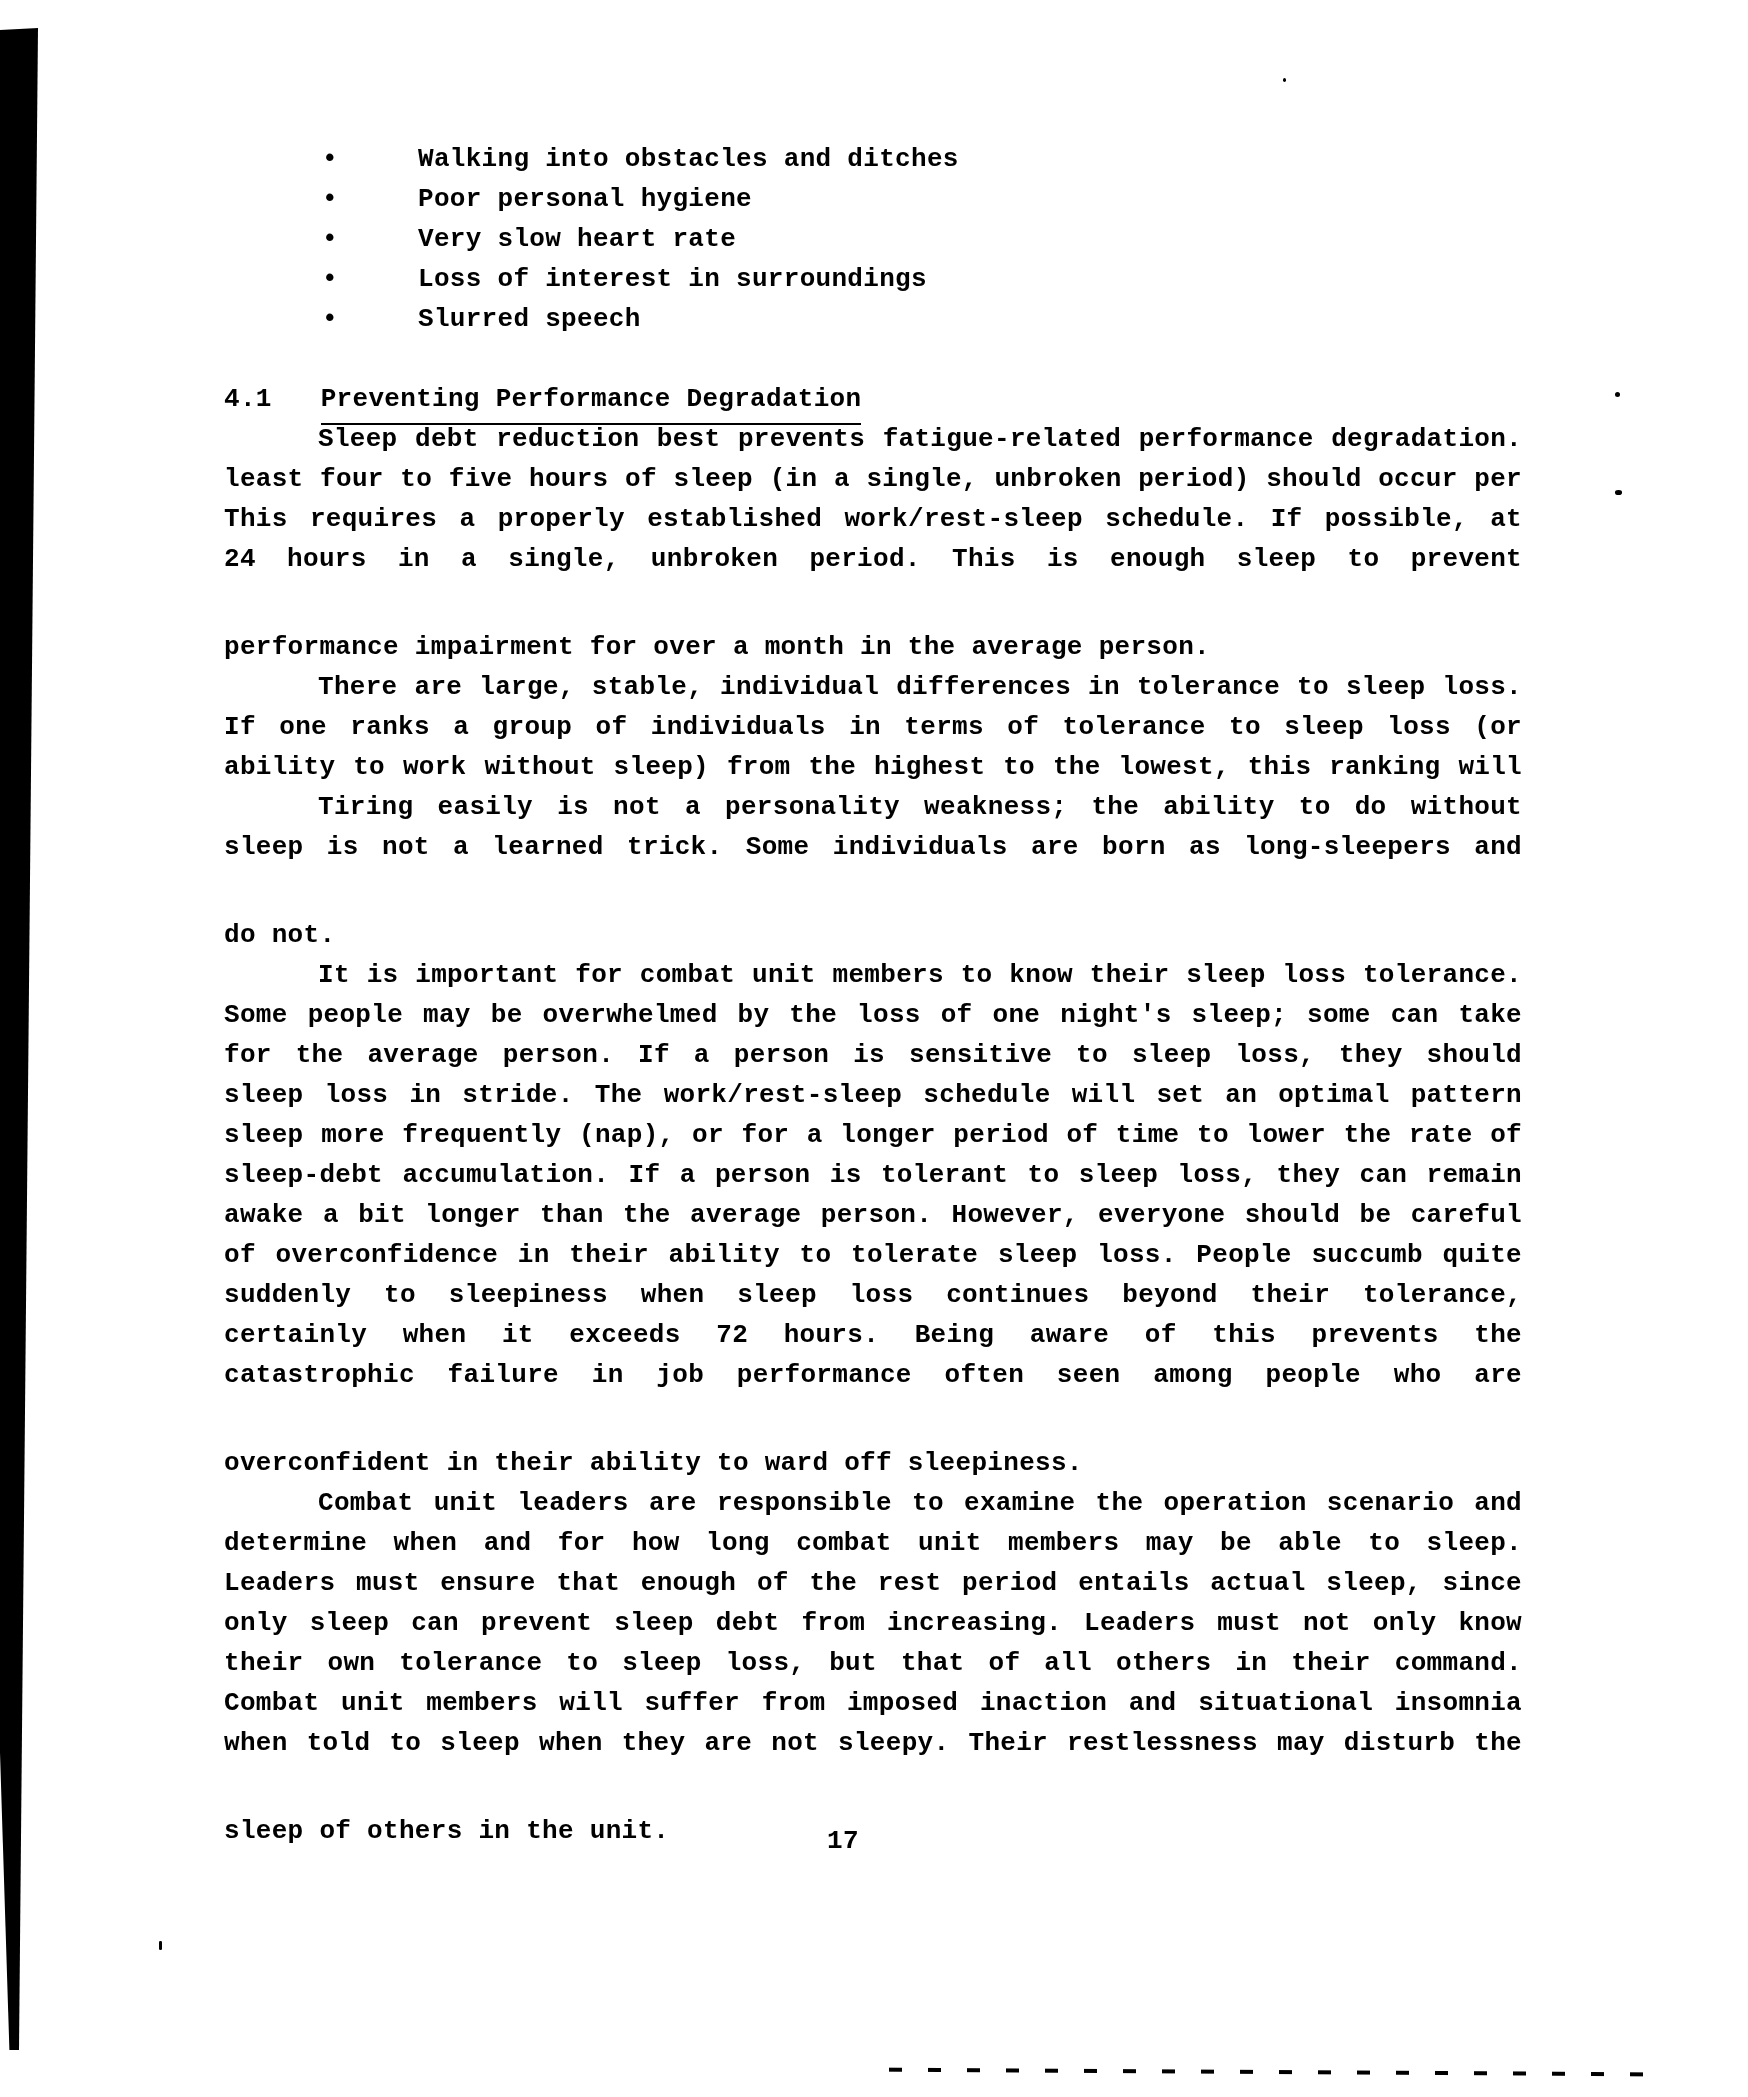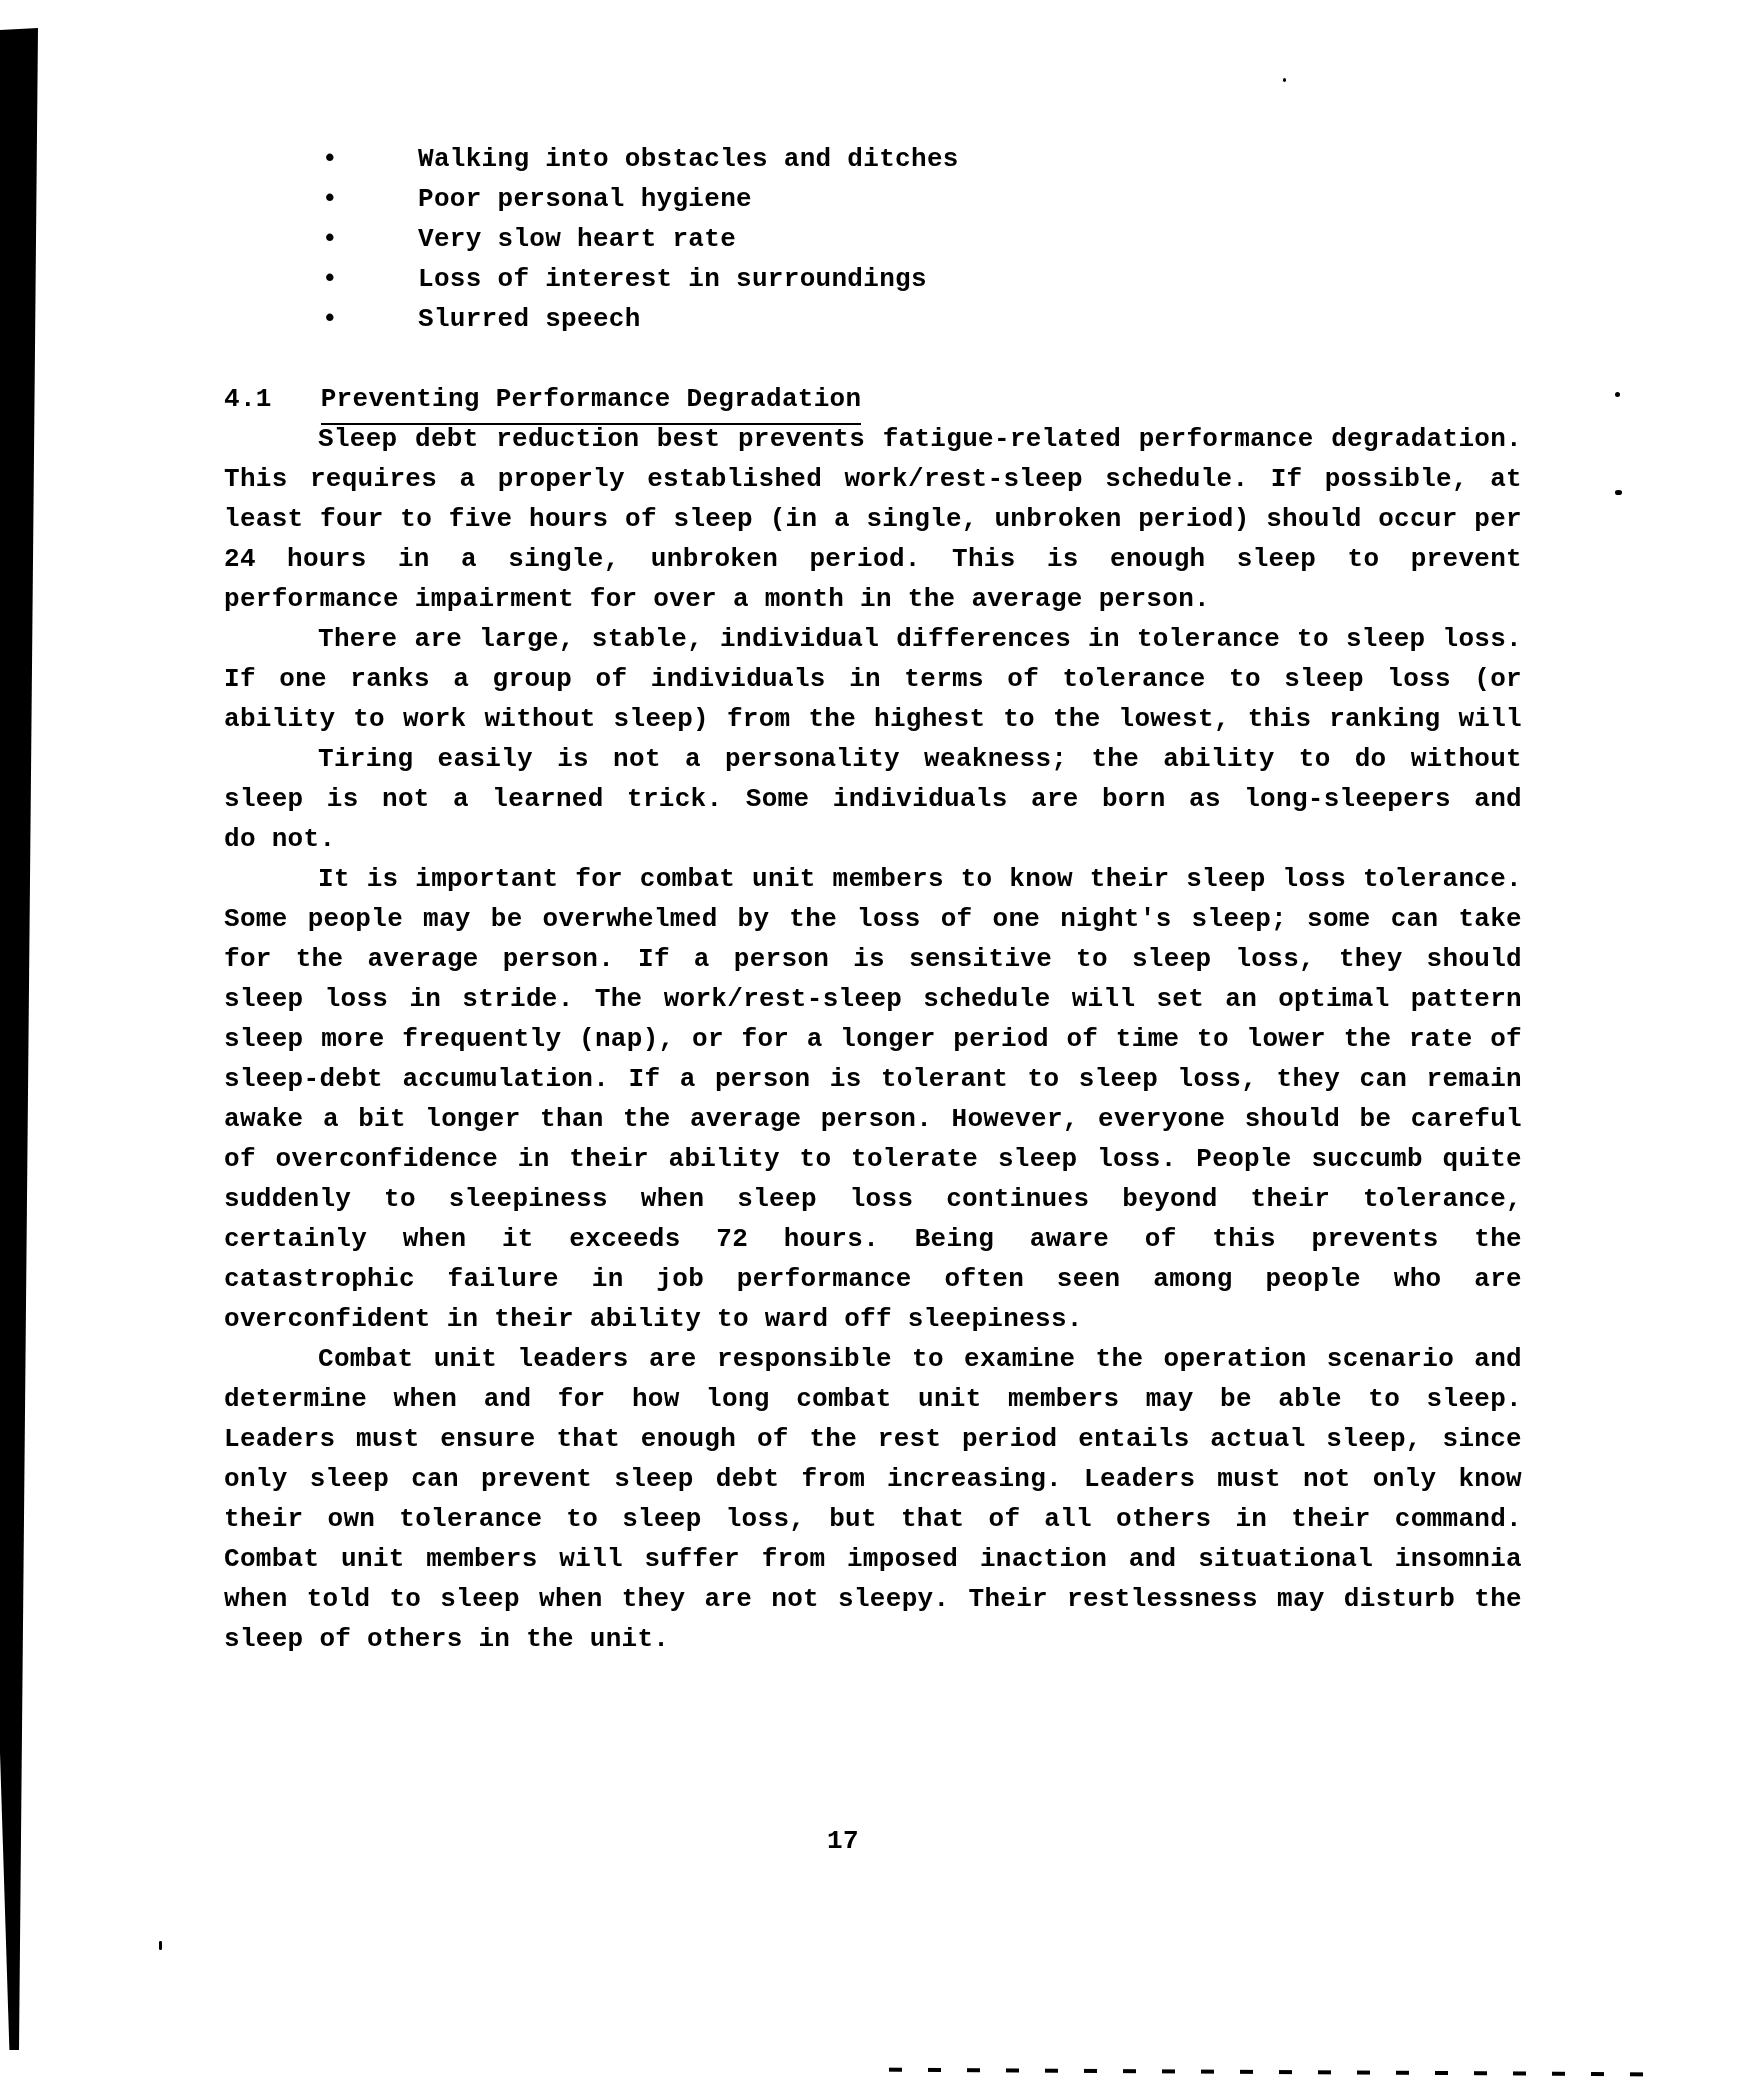--- a/index.html
+++ b/index.html
@@ -24,21 +24,21 @@
   .btext{position:absolute;left:194px;top:0;white-space:pre;text-align:right;}
   .heading{margin-top:40px;height:40px;line-height:40px;white-space:nowrap;}
   .h-title{margin-left:49px;border-bottom:2.7px solid #000;padding-bottom:9px;}
   .para{margin:0;}
   .tline{
     line-height:40px;
     text-align:justify;
     text-align-last:justify;
   }
   .tline.indent{padding-left:94px;}
-  .tline.shortlast{text-align-last:left;}
+  .tline.shortlast{text-align-last:left;margin-top:48px;}
   .pagenum{position:absolute;left:827px;top:1821px;line-height:40px;}
   .band-left{
     left:0;top:0;width:67px;height:2097px;background:#000;
     clip-path:polygon(0px 30px,38px 28px,19px 2050px,9.4px 2050px,0px 1753px);
   }
   .streak{position:absolute;background:#fff;}
   .streak1{left:12px;top:2068px;width:843px;height:6px;transform:rotate(0.6deg);}
   .streak2{left:0px;top:2083px;width:1748px;height:4.7px;transform:rotate(0.45deg);}
   .streak3{
     left:863px;top:2070px;width:796px;height:4px;transform:rotate(0.35deg);
@@ -76,22 +76,22 @@
         </div>
       </div>
 
     <div class="heading">
       <span>4.1</span><span class="h-title">Preventing Performance Degradation</span>
     </div>
 
     <div id="paragraphs">
         <div class="para">
           <div class="tline indent">Sleep debt reduction best prevents fatigue-related performance degradation.</div>
+          <div class="tline">least four to five hours of sleep (in a single, unbroken period) should occur per</div>
           <div class="tline">This requires a properly established work/rest-sleep schedule.  If possible, at</div>
-          <div class="tline">least four to five hours of sleep (in a single, unbroken period) should occur per</div>
           <div class="tline">24 hours in a single, unbroken period.  This is enough sleep to prevent</div>
           <div class="tline shortlast">performance impairment for over a month in the average person.</div>
         </div>
         <div class="para">
           <div class="tline indent">There are large, stable, individual differences in tolerance to sleep loss.</div>
           <div class="tline">If one ranks a group of individuals in terms of tolerance to sleep loss (or</div>
           <div class="tline">ability to work without sleep) from the highest to the lowest, this ranking will</div>
         </div>
         <div class="para">
           <div class="tline indent">Tiring easily is not a personality weakness; the ability to do without</div>

